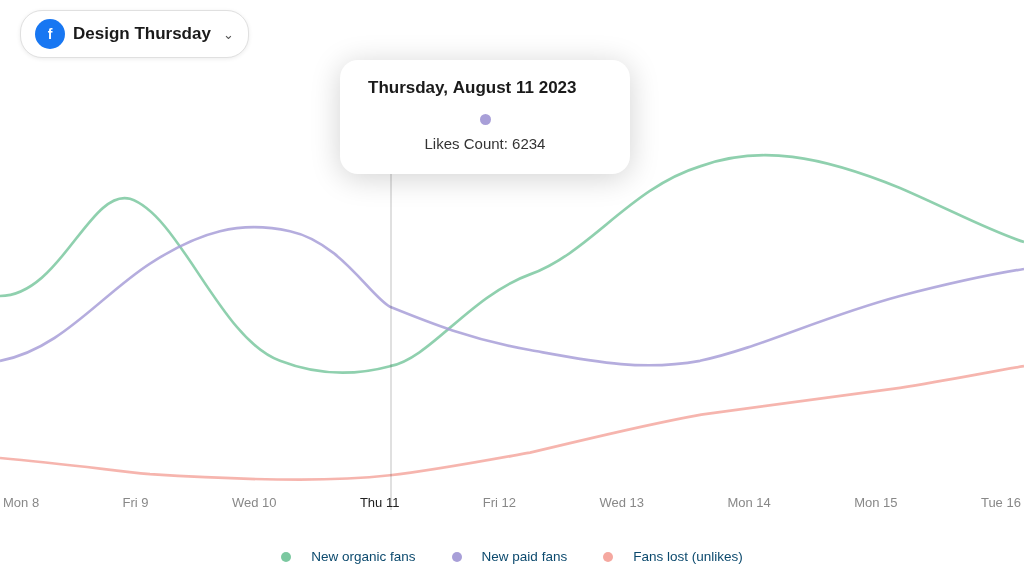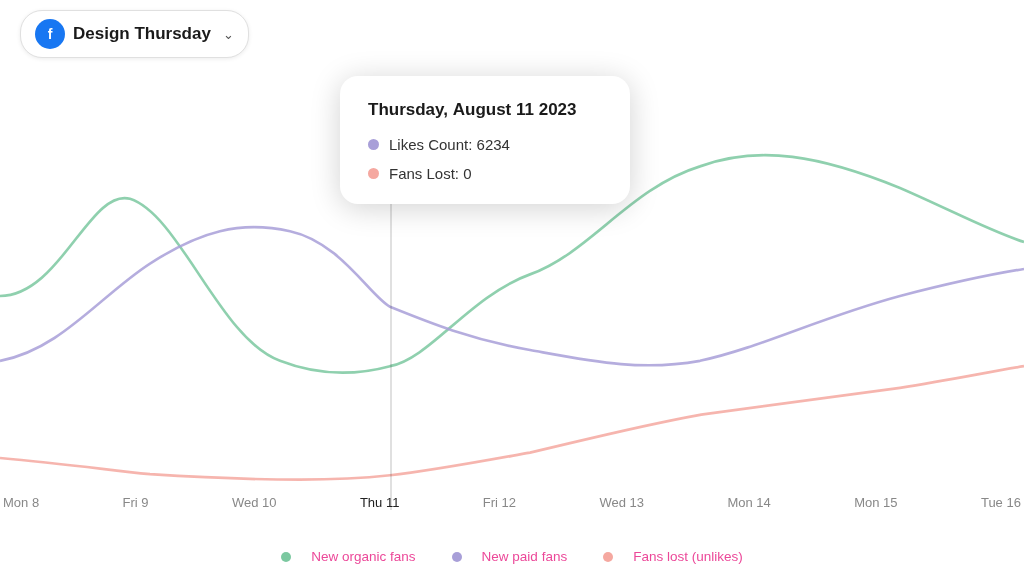--- a/index.html
+++ b/index.html
@@ -62,44 +62,45 @@
     }
 
     .chart-svg {
       width: 100%;
       height: 100%;
     }
 
     
     .tooltip {
       position: absolute;
-      top: 76px;
+      top: 60px;
       left: 340px;
       width: 290px;
       background: #fff;
       border-radius: 18px;
       box-shadow: 0 4px 30px rgba(0,0,0,0.18);
-      padding: 24px 28px 22px 28px;
+      padding: 18px 28px 22px 28px;
       z-index: 20;
     }
     .tooltip-date {
       font-size: 17px;
       color: #1a1a1a;
       margin-bottom: 16px;
     }
     .tooltip-date span {
       font-weight: 700;
     }
     .tooltip-row {
       display: flex;
       align-items: center;
       gap: 10px;
       margin-bottom: 12px;
       font-size: 15px;
       color: #333;
+      flex-direction: column;
     }
     .tooltip-row:last-child { margin-bottom: 0; }
     .dot {
       width: 11px;
       height: 11px;
       border-radius: 50%;
       flex-shrink: 0;
     }
     .dot-blue { background: #a89fd8; }
     .dot-green { background: #7bc8a0; }
@@ -144,21 +145,21 @@
       right: 0;
       display: flex;
       justify-content: center;
       gap: 36px;
     }
     .legend-item {
       display: flex;
       align-items: center;
       gap: 20px;
       font-size: 13.5px;
-      color: #ec4899;
+      color: #0c4a6e;
     }
     .legend-dot {
       width: 10px;
       height: 10px;
       border-radius: 50%;
     }
   </style>
 </head>
 <body>
 
@@ -183,26 +184,20 @@
 
 <div class="tooltip">
   <div class="tooltip-date">
     <span>Thursday,</span>
     <span>August 11  2023</span>
   </div>
   <div class="tooltip-row">
     <div class="dot dot-blue"></div>
     <span>
       <span>Likes Count:</span> <span>6234</span>
-    </span>
-  </div>
-  <div class="tooltip-row">
-    <div class="dot dot-pink"></div>
-    <span>
-      <span>Fans Lost:</span> <span>0</span>
     </span>
   </div>
 </div>
 
 <div class="x-axis">
   <span class="x-label">Mon 8</span>
   <span class="x-label">Fri 9</span>
   <span class="x-label">Wed 10</span>
   <span class="x-label active">Thu 11</span>
   <span class="x-label">Fri 12</span>

